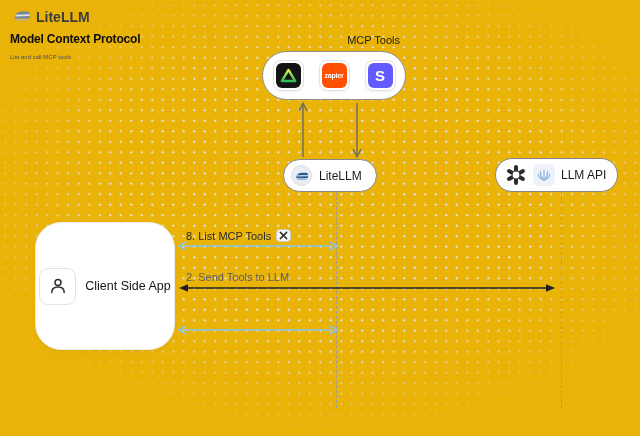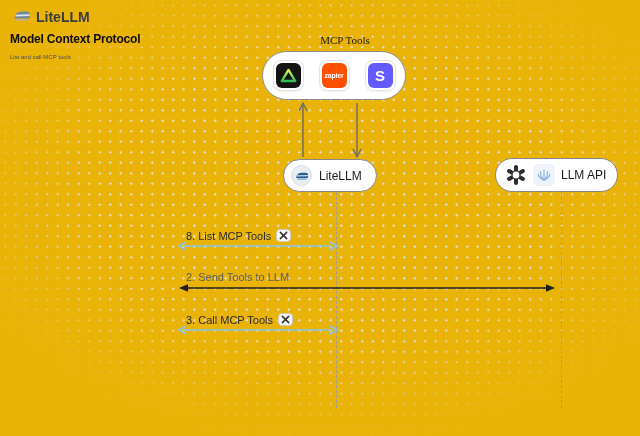--- a/index.html
+++ b/index.html
@@ -13,21 +13,21 @@
   }
   .abs{position:absolute;}
 
   
   .brand{left:13px;top:8px;display:flex;align-items:center;gap:5px;}
   .brand-label{font-size:14px;font-weight:700;color:#3c3c3c;}
   .page-title{left:10px;top:32px;font-size:12px;font-weight:700;color:#0e0e0e;letter-spacing:-0.2px;}
   .page-subtitle{left:10px;top:54px;font-size:6px;color:#4d4d4d;}
 
   
-  .mcp-label{left:273px;top:34px;width:144px;text-align:center;font-size:11px;font-weight:500;color:#1c1c1c;font-family:Liberation Serif, serif;}
+  .mcp-label{left:256px;top:34px;width:144px;text-align:right;font-size:11px;font-weight:500;color:#1c1c1c;}
   .mcp-pill{left:262px;top:51px;width:144px;height:49px;background:#fff;border:1px solid #8c8c8c;
     border-radius:25px;display:flex;align-items:center;justify-content:center;gap:15px;box-sizing:border-box;}
   .tool-tile{width:31px;height:31px;background:#fff;border:1px solid #e3e3e3;border-radius:8px;
     display:flex;align-items:center;justify-content:center;box-shadow:0 1px 2px rgba(0,0,0,.05);box-sizing:border-box;}
   .tool-logo{width:25px;height:25px;border-radius:6px;display:flex;align-items:center;justify-content:center;}
   .logo-black{background:#141414;}
   .logo-zapier{background:#ff4f00;color:#fff;font-size:7px;font-weight:700;letter-spacing:-0.2px;}
   .logo-stripe{background:#635bff;color:#fff;font-size:15px;font-weight:700;}
 
   
@@ -155,20 +155,29 @@
         <path d="M1.2,6.2 C2.2,9.4 4.4,11.2 7,12"></path>
         <path d="M12.8,6.2 C11.8,9.4 9.6,11.2 7,12"></path>
       </svg>
     </span>
     <span class="pill-label">LLM API</span>
   </div>
 
   <div class="lifeline" style="left:336px"></div>
   <div class="lifeline" style="left:561px"></div>
 
+  <div class="abs client-box">
+    <span class="client-tile">
+      <svg width="20" height="20" viewBox="0 0 20 20" fill="none" stroke="#2f2f2f" stroke-width="1.5" stroke-linecap="round">
+        <circle cx="10" cy="6.4" r="3"></circle>
+        <path d="M3.8,16.5 C3.8,12.6 6.5,10.9 10,10.9 C13.5,10.9 16.2,12.6 16.2,16.5"></path>
+      </svg>
+    </span>
+    <span class="client-label">Client Side App</span>
+  </div>
 
   <div class="msg-label" style="left:186px;top:229px">
     <span>8. List MCP Tools</span>
     <span class="tools-badge">
       <svg width="9" height="9" viewBox="0 0 10 10" stroke="#333" stroke-width="1.7" stroke-linecap="round">
         <path d="M1.5,1.5 L8.5,8.5"></path>
           <path d="M8.5,1.5 L1.5,8.5"></path>
       </svg>
     </span>
   </div>
@@ -180,27 +189,18 @@
 
   <div class="msg-label muted" style="left:186px;top:271px">
     <span>2. Send Tools to LLM</span>
   </div>
   <svg class="arrow" style="left:178px;top:282px" width="378" height="12">
     <line x1="6" y1="6" x2="372" y2="6" stroke="#1f1f1f" stroke-width="1.7"></line>
     <path d="M10,2.2 L1,6 L10,9.8 Z" fill="#1f1f1f"></path>
     <path d="M368,2.2 L377,6 L368,9.8 Z" fill="#1f1f1f"></path>
   </svg>
 
-  <div class="msg-label" style="left:186px;top:313px">
-    <span>3. Call MCP Tools</span>
-    <span class="tools-badge">
-      <svg width="9" height="9" viewBox="0 0 10 10" stroke="#333" stroke-width="1.7" stroke-linecap="round">
-        <path d="M1.5,1.5 L8.5,8.5"></path>
-          <path d="M8.5,1.5 L1.5,8.5"></path>
-      </svg>
-    </span>
-  </div>
   <svg class="arrow" style="left:178px;top:324px" width="160" height="12">
     <line x1="6" y1="6" x2="154" y2="6" stroke="#85c6ea" stroke-width="1.6"></line>
     <path d="M8,2 L1,6 L8,10" fill="none" stroke="#85c6ea" stroke-width="1.6" stroke-linejoin="round"></path>
     <path d="M152,2 L159,6 L152,10" fill="none" stroke="#85c6ea" stroke-width="1.6" stroke-linejoin="round"></path>
   </svg>
 </div>
 
 </body></html>

